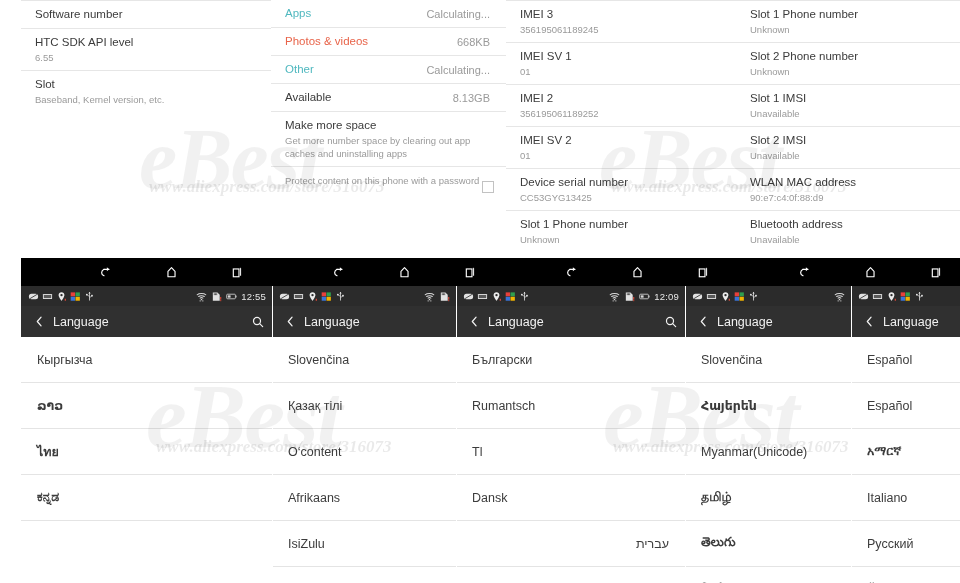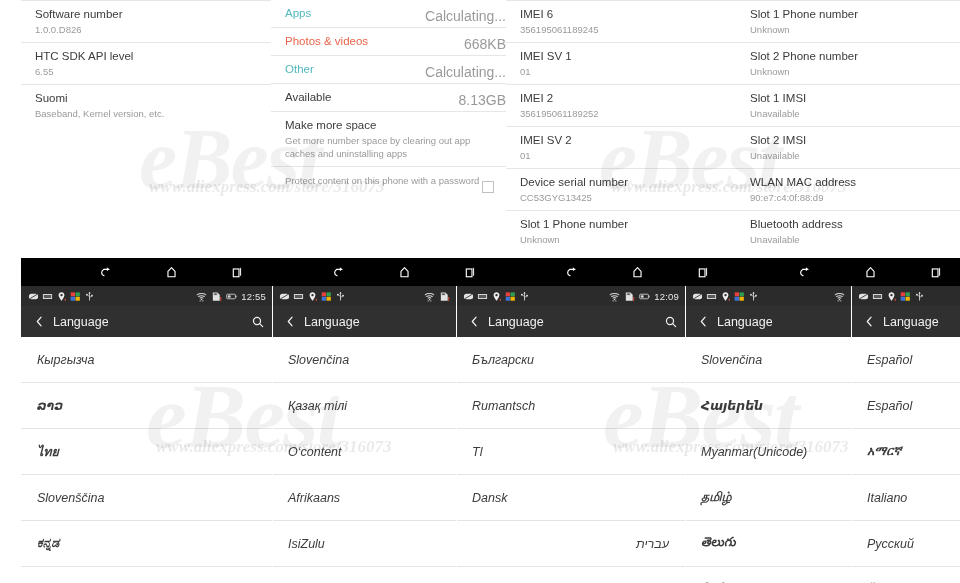--- a/index.html
+++ b/index.html
@@ -43,22 +43,22 @@
     font-size:11.5px; color:#3b3b3b; line-height:15px;
     white-space:nowrap; overflow:hidden;
   }
   .srow-title.teal{ color:#4fb8bf; }
   .srow-title.red{ color:#e8644a; }
   .srow-sub{
     font-size:9.5px; color:#9a9a9a; line-height:13px; margin-top:1px;
   }
   .srow-sub.wrap{ white-space:normal; }
   .srow-right{
-    position:absolute; right:0; top:8px;
-    font-size:14px; color:#9a9a9a; white-space:nowrap;
+    position:absolute; right:16px; top:8px;
+    font-size:11px; color:#9a9a9a; white-space:nowrap;
   }
   .srow-check{
     position:absolute; right:12px; top:14px;
     width:12px; height:12px; border:1px solid #c2c2c2; background:#fff;
   }
   .clip-top{ margin-top:-13px; }
 
   
   .navbar{
     position:absolute; left:0; top:258px; width:960px; height:28px;
@@ -103,21 +103,20 @@
   .ab-search{
     margin-left:auto; width:28px; height:31px;
     display:flex; align-items:center; justify-content:center; flex:0 0 auto;
   }
 
   .langlist{ position:relative; background:#fff; height:246px; overflow:hidden; }
   .langrow{
     position:relative; height:46px; padding:0 16px;
     display:flex; align-items:center;
     border-bottom:1px solid #e4e4e4;
-    font-style:italic;
   }
   .langrow.rtl{ justify-content:flex-end; }
   .langrow .lang-label{
     font-size:12.5px; color:#3c3c3c; white-space:nowrap;
   }
   .langrow.bold .lang-label{ font-weight:700; }
 
   .phone-sep{
     position:absolute; top:0; width:1px; height:297px;
     background:#ffffff; z-index:4;
@@ -129,28 +128,27 @@
 <div id="root">
 
   <div class="top-area">
     <div class="settings-col s1" id="sp0">
         <div class="srow clip-top">
           <div class="srow-title"></div>
           <div class="srow-sub"></div>
         </div>
         <div class="srow">
           <div class="srow-title">Software number</div>
-          <div class="srow-sub">1.0.0.D826</div>
         </div>
         <div class="srow">
           <div class="srow-title">HTC SDK API level</div>
           <div class="srow-sub">6.55</div>
         </div>
         <div class="srow">
-          <div class="srow-title">Suomi</div>
+          <div class="srow-title">Slot</div>
           <div class="srow-sub wrap">Baseband, Kernel version, etc.</div>
         </div>
       </div>
     <div class="settings-col s2" id="sp1">
         <div class="srow">
           <div class="srow-title teal">Apps</div>
           <div class="srow-right">Calculating...</div>
         </div>
         <div class="srow">
           <div class="srow-title red">Photos &amp; videos</div>
@@ -172,21 +170,21 @@
           <div class="srow-sub wrap">Protect content on this phone with a password</div>
           <div class="srow-check"></div>
         </div>
       </div>
     <div class="settings-col s3" id="sp2">
         <div class="srow clip-top">
           <div class="srow-title"></div>
           <div class="srow-sub"></div>
         </div>
         <div class="srow">
-          <div class="srow-title">IMEI 6</div>
+          <div class="srow-title">IMEI 3</div>
           <div class="srow-sub">356195061189245</div>
         </div>
         <div class="srow">
           <div class="srow-title">IMEI SV 1</div>
           <div class="srow-sub">01</div>
         </div>
         <div class="srow">
           <div class="srow-title">IMEI 2</div>
           <div class="srow-sub">356195061189252</div>
         </div>
@@ -413,23 +411,20 @@
         <div class="langlist">
           <div class="langrow">
             <span class="lang-label">Кыргызча</span>
           </div>
           <div class="langrow bold">
             <span class="lang-label">ລາວ</span>
           </div>
           <div class="langrow bold">
             <span class="lang-label">ไทย</span>
           </div>
-          <div class="langrow">
-            <span class="lang-label">Slovenščina</span>
-          </div>
           <div class="langrow bold">
             <span class="lang-label">ಕನ್ನಡ</span>
           </div>
         </div>
       </div>
     <div class="phone p2" id="ph1">
         <div class="statusbar">
           <div class="sb-left">
             <span>
               <svg class="sb-ico" width="11" height="11" viewBox="0 0 24 24">

